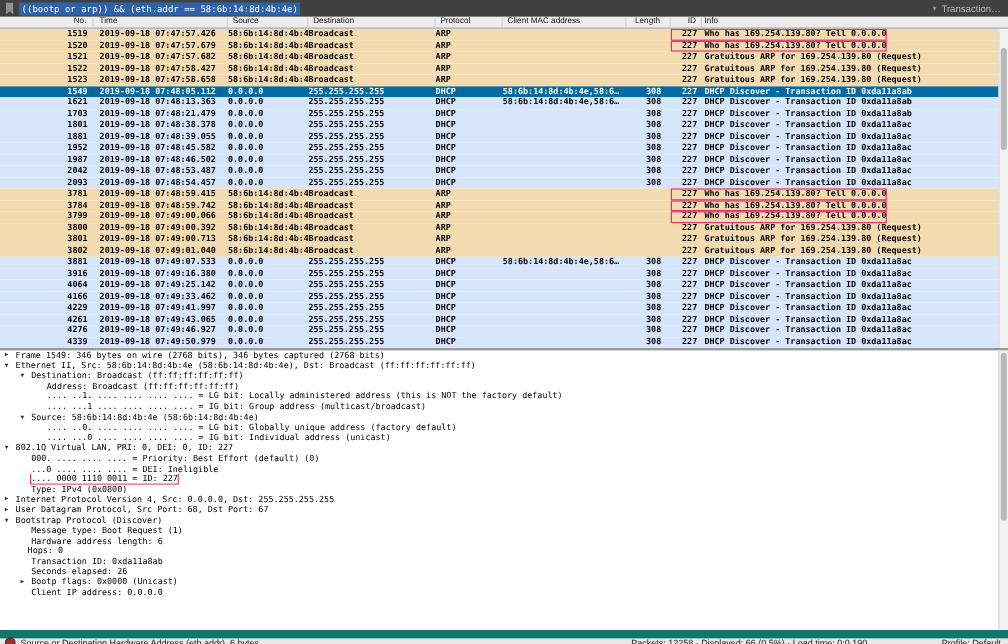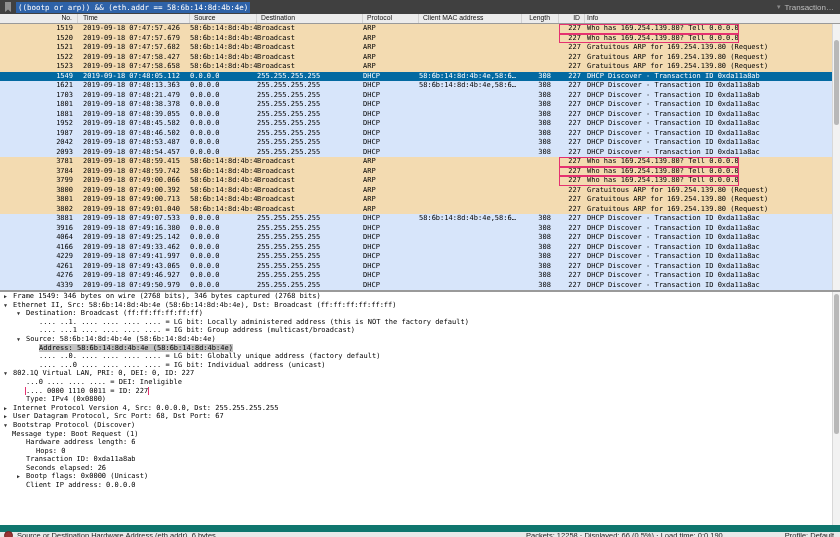--- a/index.html
+++ b/index.html
@@ -15,21 +15,21 @@
   .expression-btn{color:#bdbdbd;font-size:8px;white-space:nowrap;padding-right:2px;}
 
   
   .col-header{height:9px;flex:none;background:#ececec;border-bottom:1px solid #9a9a9a;display:flex;
     font-family:"Liberation Sans",sans-serif;font-size:6.8px;line-height:8px;color:#111;overflow:hidden;}
   .hcell{box-sizing:border-box;padding-left:4px;border-right:1px solid #d2d2d2;overflow:hidden;white-space:nowrap;flex:none;}
   .hcell.c-info{flex:1;border-right:none;}
 
   
   .packet-list{height:266px;flex:none;position:relative;overflow:hidden;background:#fff;}
-  .prow{display:flex;height:9.5px;line-height:9.5px;font-size:7px;white-space:nowrap;color:#000;}
+  .prow{display:flex;height:9.5px;line-height:9.5px;font-size:7px;white-space:nowrap;color:#000;font-weight:bold;}
   .prow.arp{background:#f3dbb1;}
   .prow.dhcp{background:#d7e5fa;}
   .prow.selected{background:#0369a1;color:#fff;}
   .pcell{box-sizing:border-box;flex:none;overflow:hidden;}
   .c-no{width:78px;text-align:right;padding-right:5px;}
   .c-time{width:112px;padding-left:5px;}
   .c-src{width:67px;}
   .c-dst{width:106px;}
   .c-proto{width:56px;}
   .c-mac{width:103px;}
@@ -454,36 +454,37 @@
       </div>
       <div class="vscroll">
         <div class="vthumb" style="top:6%;height:32%;"></div>
       </div>
     </div>
 
   <div class="details" id="detailsPane">
       <div class="d-line" style="padding-left: 4px;"><span class="arrow">▶</span><span class="dtext">Frame 1549: 346 bytes on wire (2768 bits), 346 bytes captured (2768 bits)</span></div>
       <div class="d-line" style="padding-left: 4px;"><span class="arrow">▼</span><span class="dtext">Ethernet II, Src: 58:6b:14:8d:4b:4e (58:6b:14:8d:4b:4e), Dst: Broadcast (ff:ff:ff:ff:ff:ff)</span></div>
       <div class="d-line" style="padding-left: 17px;"><span class="arrow">▼</span><span class="dtext">Destination: Broadcast (ff:ff:ff:ff:ff:ff)</span></div>
+      <div class="d-line" style="padding-left: 30px;"><span class="arrow"></span><span class="dtext">Address: Broadcast (ff:ff:ff:ff:ff:ff)</span></div>
       <div class="d-line" style="padding-left: 30px;"><span class="arrow"></span><span class="dtext">.... ..1. .... .... .... .... = LG bit: Locally administered address (this is NOT the factory default)</span></div>
       <div class="d-line" style="padding-left: 30px;"><span class="arrow"></span><span class="dtext">.... ...1 .... .... .... .... = IG bit: Group address (multicast/broadcast)</span></div>
       <div class="d-line" style="padding-left: 17px;"><span class="arrow">▼</span><span class="dtext">Source: 58:6b:14:8d:4b:4e (58:6b:14:8d:4b:4e)</span></div>
-      <div class="d-line" style="padding-left: 30px;"><span class="arrow"></span><span class="dtext hl">Address: 58:6b:14:8d:4b:4e (58:6b:14:8d:4b:4e)</span></div>
       <div class="d-line" style="padding-left: 30px;"><span class="arrow"></span><span class="dtext">.... ..0. .... .... .... .... = LG bit: Globally unique address (factory default)</span></div>
       <div class="d-line" style="padding-left: 30px;"><span class="arrow"></span><span class="dtext">.... ...0 .... .... .... .... = IG bit: Individual address (unicast)</span></div>
       <div class="d-line" style="padding-left: 4px;"><span class="arrow">▼</span><span class="dtext">802.1Q Virtual LAN, PRI: 0, DEI: 0, ID: 227</span></div>
+      <div class="d-line" style="padding-left: 17px;"><span class="arrow"></span><span class="dtext">000. .... .... .... = Priority: Best Effort (default) (0)</span></div>
       <div class="d-line" style="padding-left: 17px;"><span class="arrow"></span><span class="dtext">...0 .... .... .... = DEI: Ineligible</span></div>
       <div class="d-line" style="padding-left: 17px;"><span class="arrow"></span><span class="dtext dbox">.... 0000 1110 0011 = ID: 227</span></div>
       <div class="d-line" style="padding-left: 17px;"><span class="arrow"></span><span class="dtext">Type: IPv4 (0x0800)</span></div>
       <div class="d-line" style="padding-left: 4px;"><span class="arrow">▶</span><span class="dtext">Internet Protocol Version 4, Src: 0.0.0.0, Dst: 255.255.255.255</span></div>
       <div class="d-line" style="padding-left: 4px;"><span class="arrow">▶</span><span class="dtext">User Datagram Protocol, Src Port: 68, Dst Port: 67</span></div>
       <div class="d-line" style="padding-left: 4px;"><span class="arrow">▼</span><span class="dtext">Bootstrap Protocol (Discover)</span></div>
-      <div class="d-line" style="padding-left: 3px;"><span class="arrow"></span><span class="dtext">Message type: Boot Request (1)</span></div>
+      <div class="d-line" style="padding-left: 17px;"><span class="arrow"></span><span class="dtext">Message type: Boot Request (1)</span></div>
       <div class="d-line" style="padding-left: 17px;"><span class="arrow"></span><span class="dtext">Hardware address length: 6</span></div>
-      <div class="d-line" style="padding-left: 27px;"><span class="arrow"></span><span class="dtext">Hops: 0</span></div>
+      <div class="d-line" style="padding-left: 14px;"><span class="arrow"></span><span class="dtext">Hops: 0</span></div>
       <div class="d-line" style="padding-left: 17px;"><span class="arrow"></span><span class="dtext">Transaction ID: 0xda11a8ab</span></div>
       <div class="d-line" style="padding-left: 17px;"><span class="arrow"></span><span class="dtext">Seconds elapsed: 26</span></div>
       <div class="d-line" style="padding-left: 17px;"><span class="arrow">▶</span><span class="dtext">Bootp flags: 0x0000 (Unicast)</span></div>
       <div class="d-line" style="padding-left: 17px;"><span class="arrow"></span><span class="dtext">Client IP address: 0.0.0.0</span></div>
       <div class="vscroll">
         <div class="vthumb" style="top:1%;height:60%;"></div>
       </div>
     </div>
 
   <div class="status-bar">

